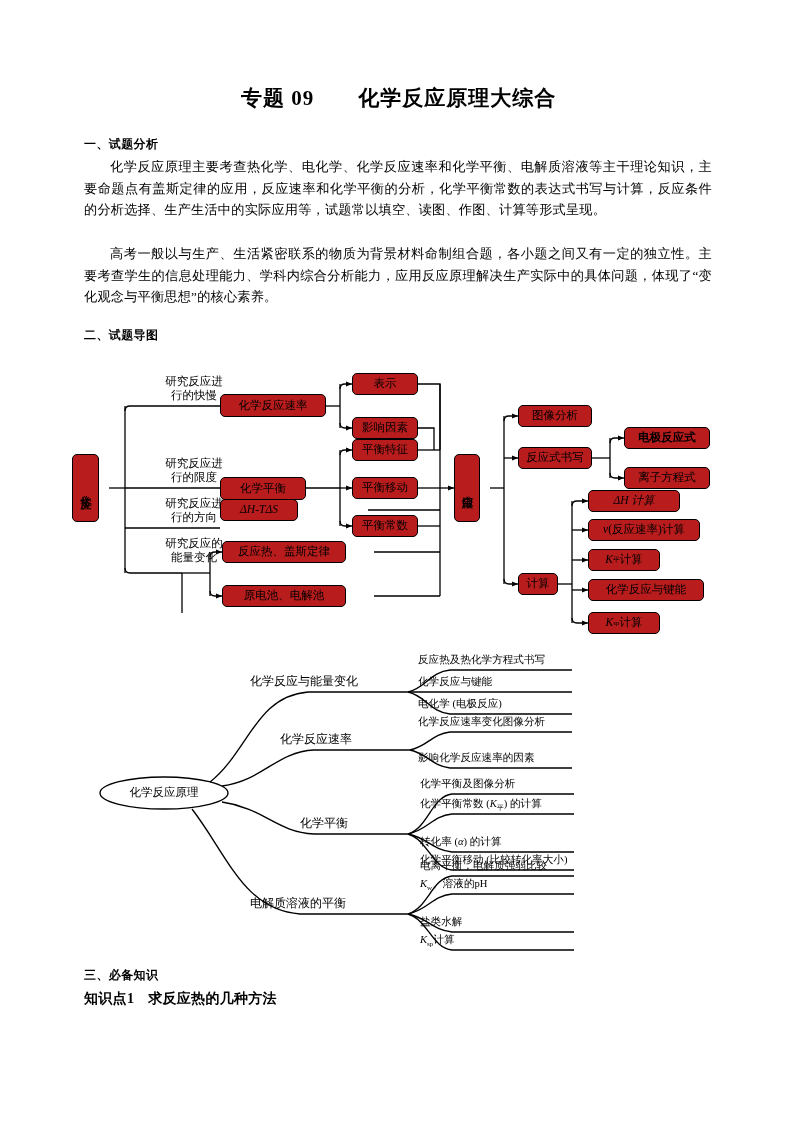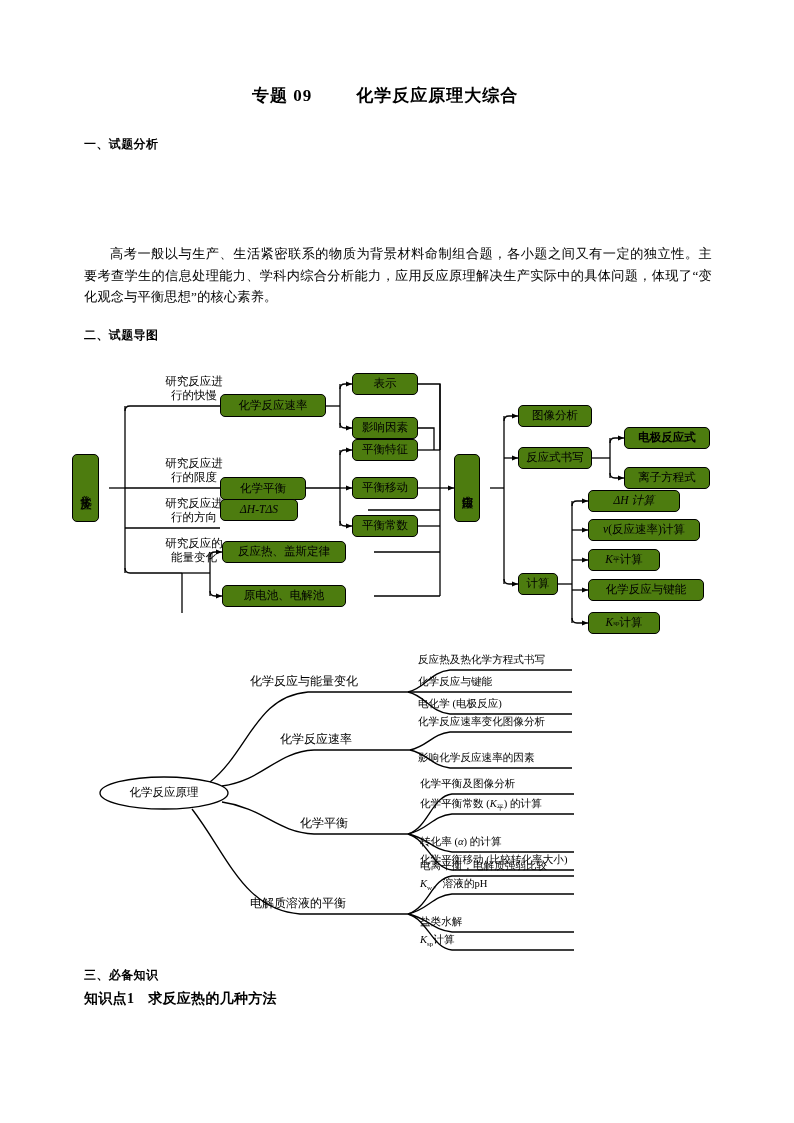--- a/index.html
+++ b/index.html
@@ -1,31 +1,31 @@
 <!DOCTYPE html>
 <html><head>
 <meta charset="utf-8">
 <style>
   html,body{margin:0;padding:0;background:#ffffff;}
   body{width:794px;height:1123px;position:relative;overflow:hidden;
        font-family:"Liberation Serif","DejaVu Serif",serif;color:#000;}
   .page{position:absolute;inset:0;}
-  .title{position:absolute;left:252px;top:84px;font-size:17px;font-weight:bold;
+  .title{position:absolute;left:241px;top:84px;font-size:21px;font-weight:bold;
          letter-spacing:1px;white-space:nowrap;}
   .title .gap{display:inline-block;width:44px;}
   .h2{position:absolute;left:84px;font-size:12px;font-weight:bold;letter-spacing:.4px;}
   .para{position:absolute;left:84px;width:628px;font-size:13.2px;line-height:21.5px;
         text-align:justify;text-indent:26px;letter-spacing:.2px;}
   .h3{position:absolute;left:84px;font-size:14px;font-weight:bold;letter-spacing:.3px;}
   .h3 .gap2{display:inline-block;width:14px;}
 
   
   #diagram1{position:absolute;left:52px;top:358px;width:694px;height:278px;}
   #diagram1 svg{position:absolute;left:0;top:0;}
-  .d1node{position:absolute;border:1.3px solid #000;border-radius:5px;background:#4d7c0f;
+  .d1node{position:absolute;border:1.3px solid #000;border-radius:5px;background:#b91c1c;
           font-size:11.5px;line-height:1.15;text-align:center;white-space:nowrap;
           display:flex;align-items:center;justify-content:center;padding:0 4px;
           box-sizing:border-box;}
   .d1node.vert{writing-mode:vertical-rl;text-orientation:upright;letter-spacing:1px;
                padding:3px 0;}
   .d1plain{position:absolute;font-size:11.5px;line-height:14px;text-align:center;
            white-space:pre-line;}
   .ital{font-style:italic;}
   .d1node sub{font-size:7px;font-style:normal;}
 
@@ -41,20 +41,21 @@
 </head>
 <body>
 
 <div class="page">
 
   <div class="title">
     <span>专题 09</span><span class="gap"></span><span>化学反应原理大综合</span>
   </div>
 
   <div class="h2" style="top:136px;">一、试题分析</div>
+  <div class="para" style="top:156px;">化学反应原理主要考查热化学、电化学、化学反应速率和化学平衡、电解质溶液等主干理论知识，主要命题点有盖斯定律的应用，反应速率和化学平衡的分析，化学平衡常数的表达式书写与计算，反应条件的分析选择、生产生活中的实际应用等，试题常以填空、读图、作图、计算等形式呈现。</div>
   <div class="para" style="top:243px;font-family:Liberation Serif, serif;">高考一般以与生产、生活紧密联系的物质为背景材料命制组合题，各小题之间又有一定的独立性。主要考查学生的信息处理能力、学科内综合分析能力，应用反应原理解决生产实际中的具体问题，体现了“变化观念与平衡思想”的核心素养。</div>
 
   <div class="h2" style="top:327px;">二、试题导图</div>
 
   <div id="diagram1">
     <svg width="694" height="278">
       <defs>
         <marker id="ar" markerWidth="7" markerHeight="7" refX="6.4" refY="2.6" orient="auto" markerUnits="userSpaceOnUse">
           <path d="M0,0 L6.6,2.6 L0,5.2 z" fill="#000"></path>
         </marker>

